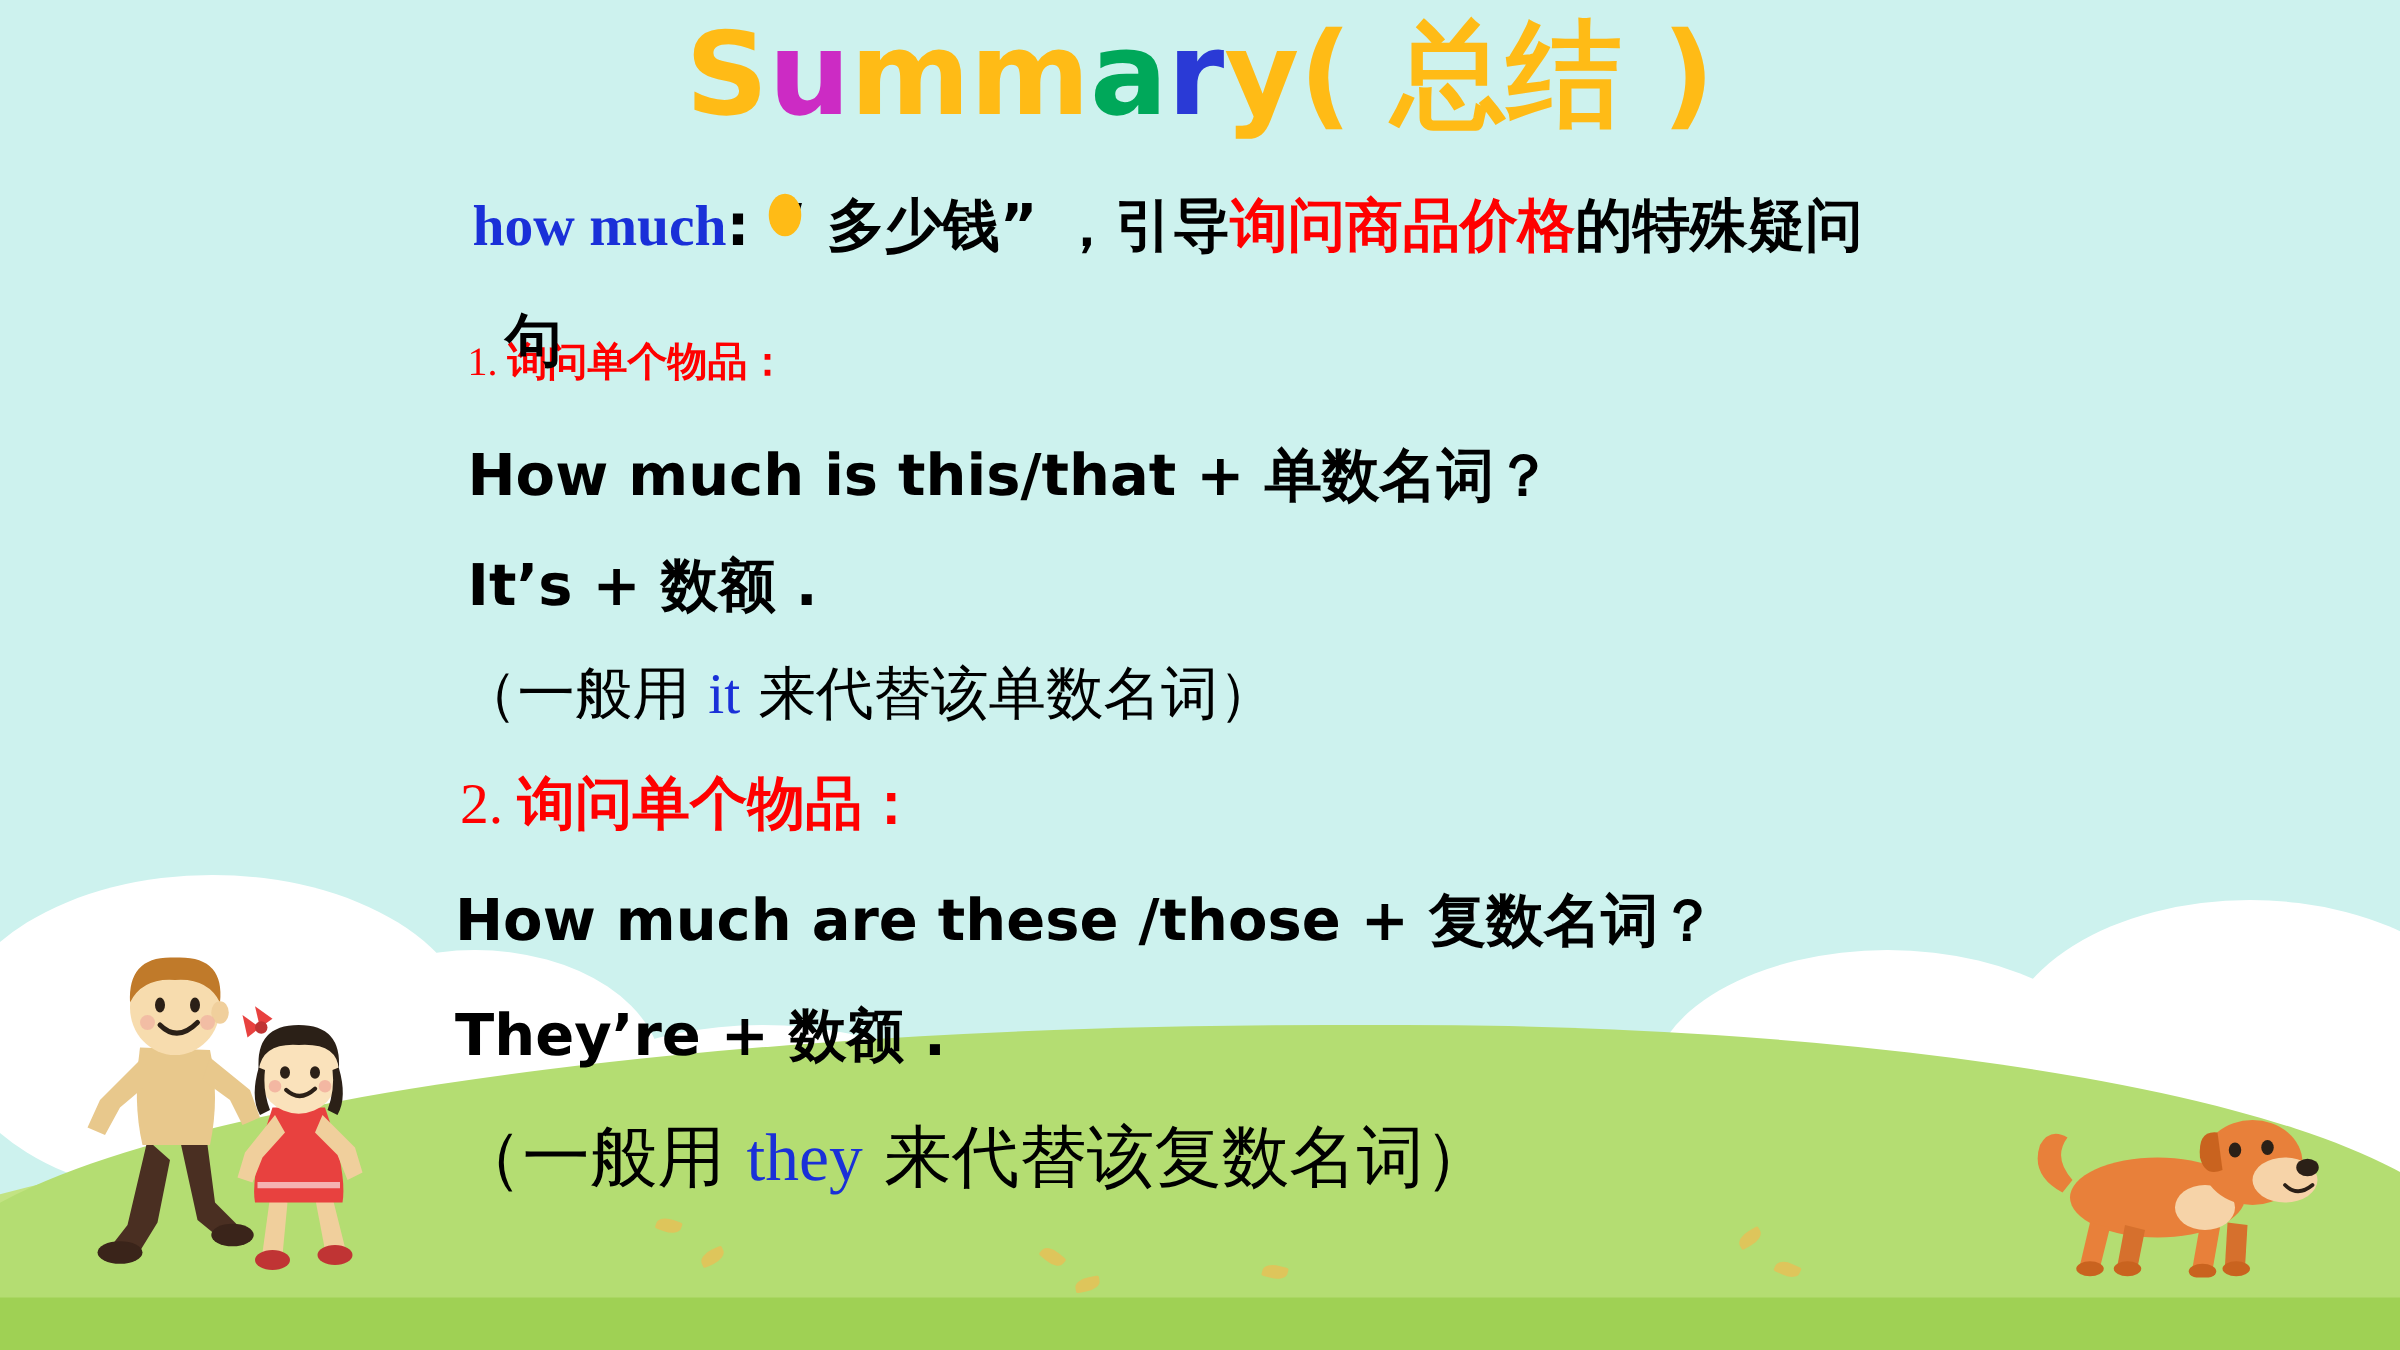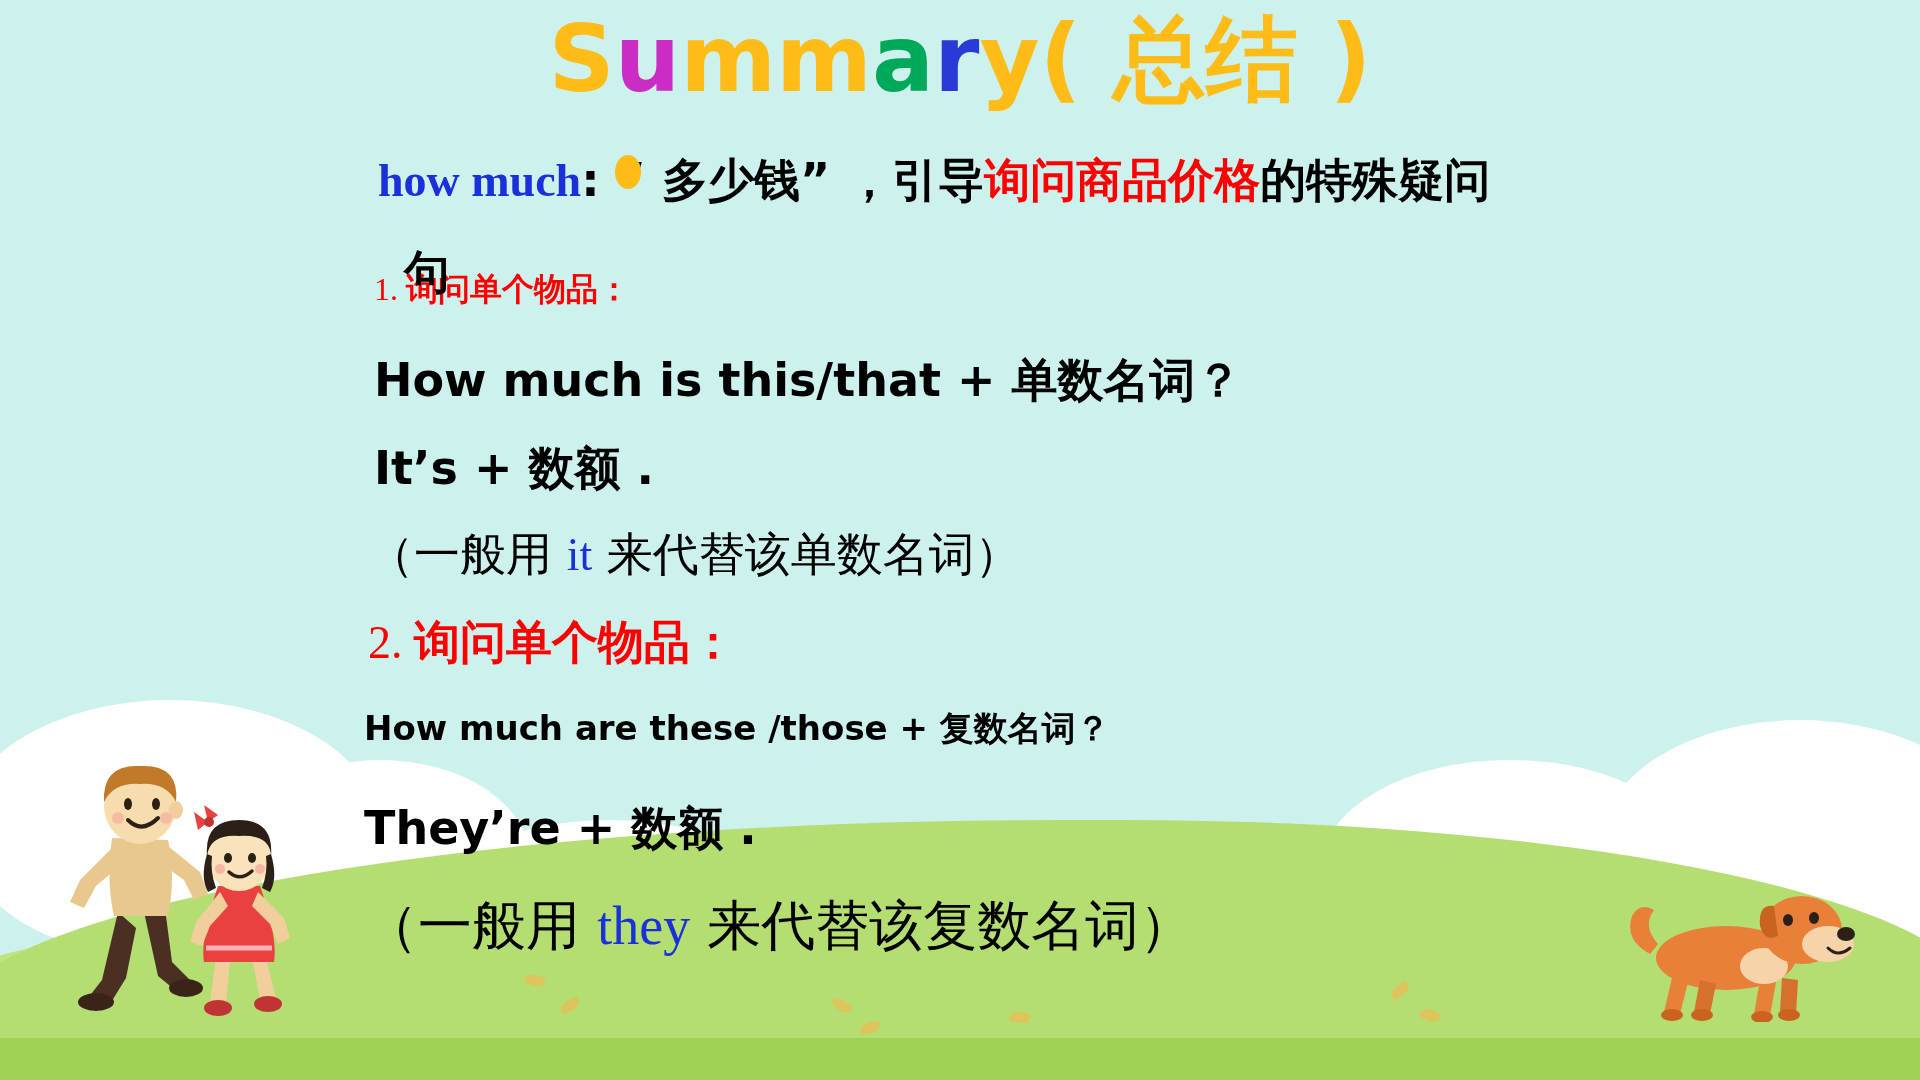--- a/index.html
+++ b/index.html
@@ -116,21 +116,21 @@
     top: 242px;
     font-size: 46px;
     z-index: 6;
   }
 
   #line2 { left: 374px; top: 268px; font-size: 32px; }
   #line3 { left: 374px; top: 350px; font-size: 46px; }
   #line4 { left: 374px; top: 438px; font-size: 46px; }
   #line5 { left: 368px; top: 524px; font-size: 46px; font-weight: normal; }
   #line6 { left: 368px; top: 612px; font-size: 46px; }
-  #line7 { left: 364px; top: 706px; font-size: 34px; }
+  #line7 { left: 364px; top: 706px; font-size: 46px; }
   #line8 { left: 364px; top: 798px; font-size: 46px; }
   #line9 { left: 364px; top: 890px; font-size: 54px; font-weight: normal; }
 
   
   .kids { position: absolute; left: 40px; bottom: 58px; width: 320px; height: 260px; }
   .dog  { position: absolute; right: 58px; bottom: 58px; width: 240px; height: 140px; }
 </style>
 </head>
 <body>
 

